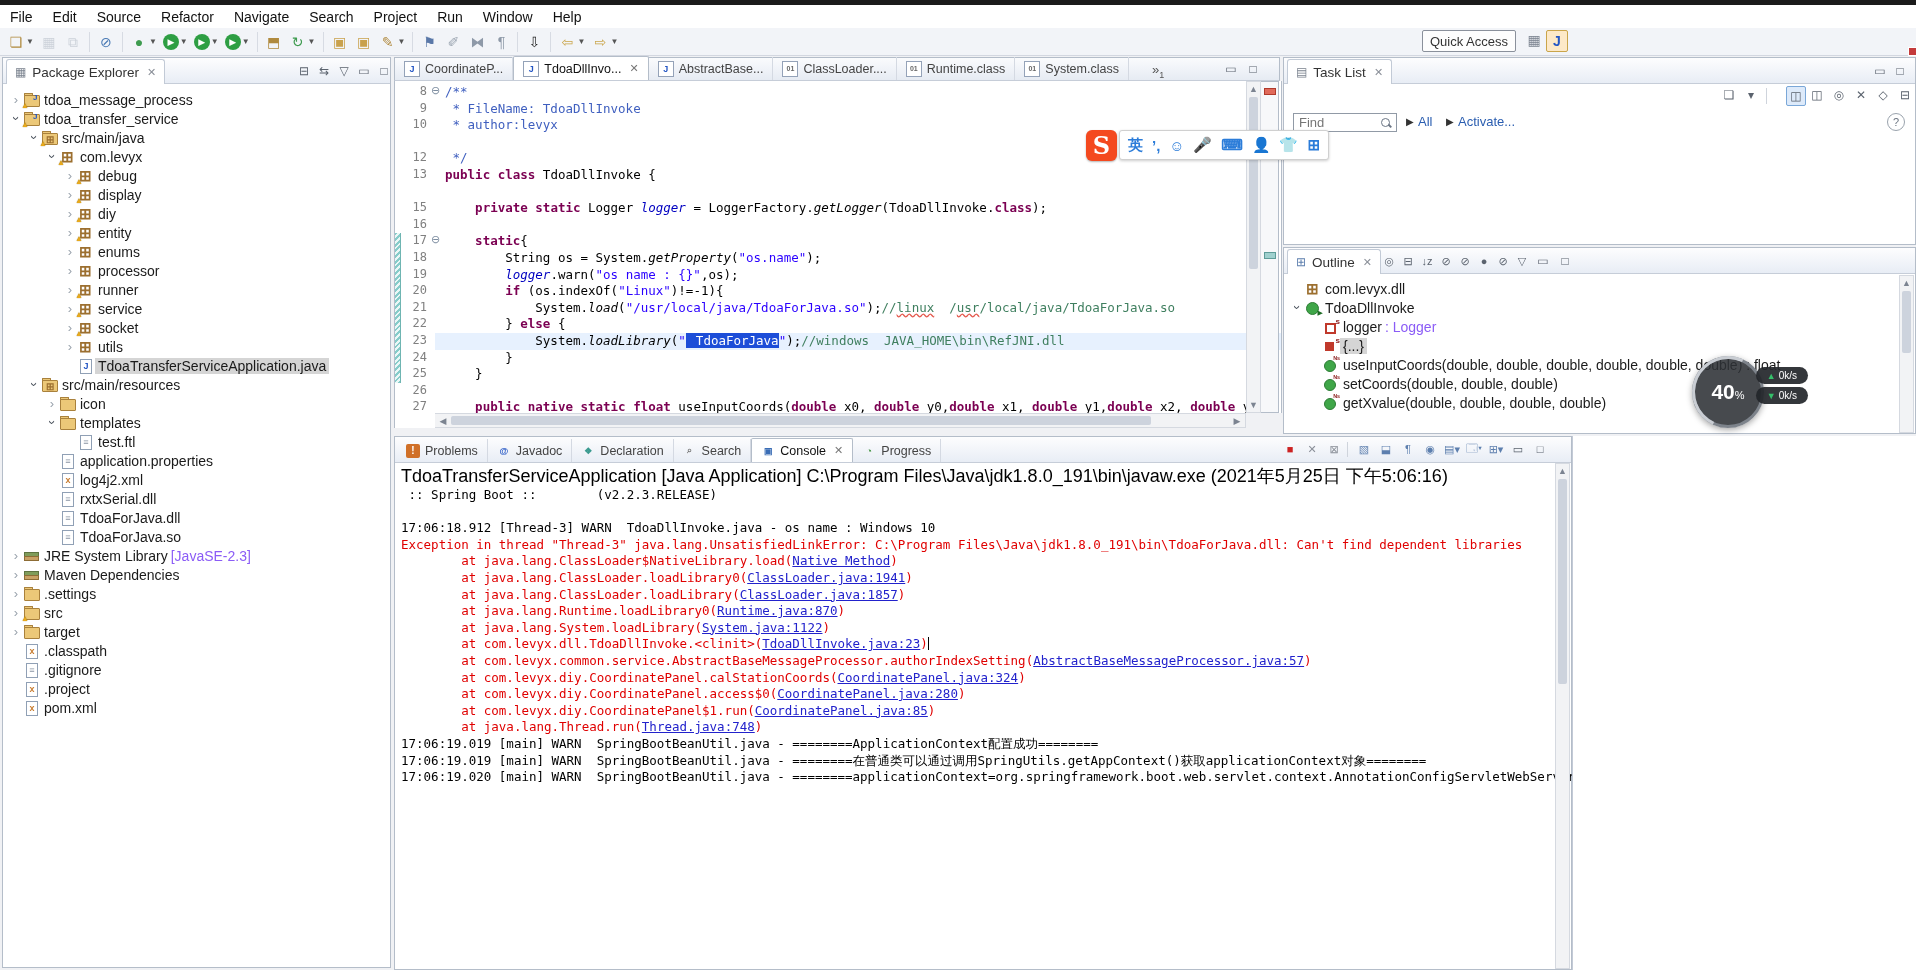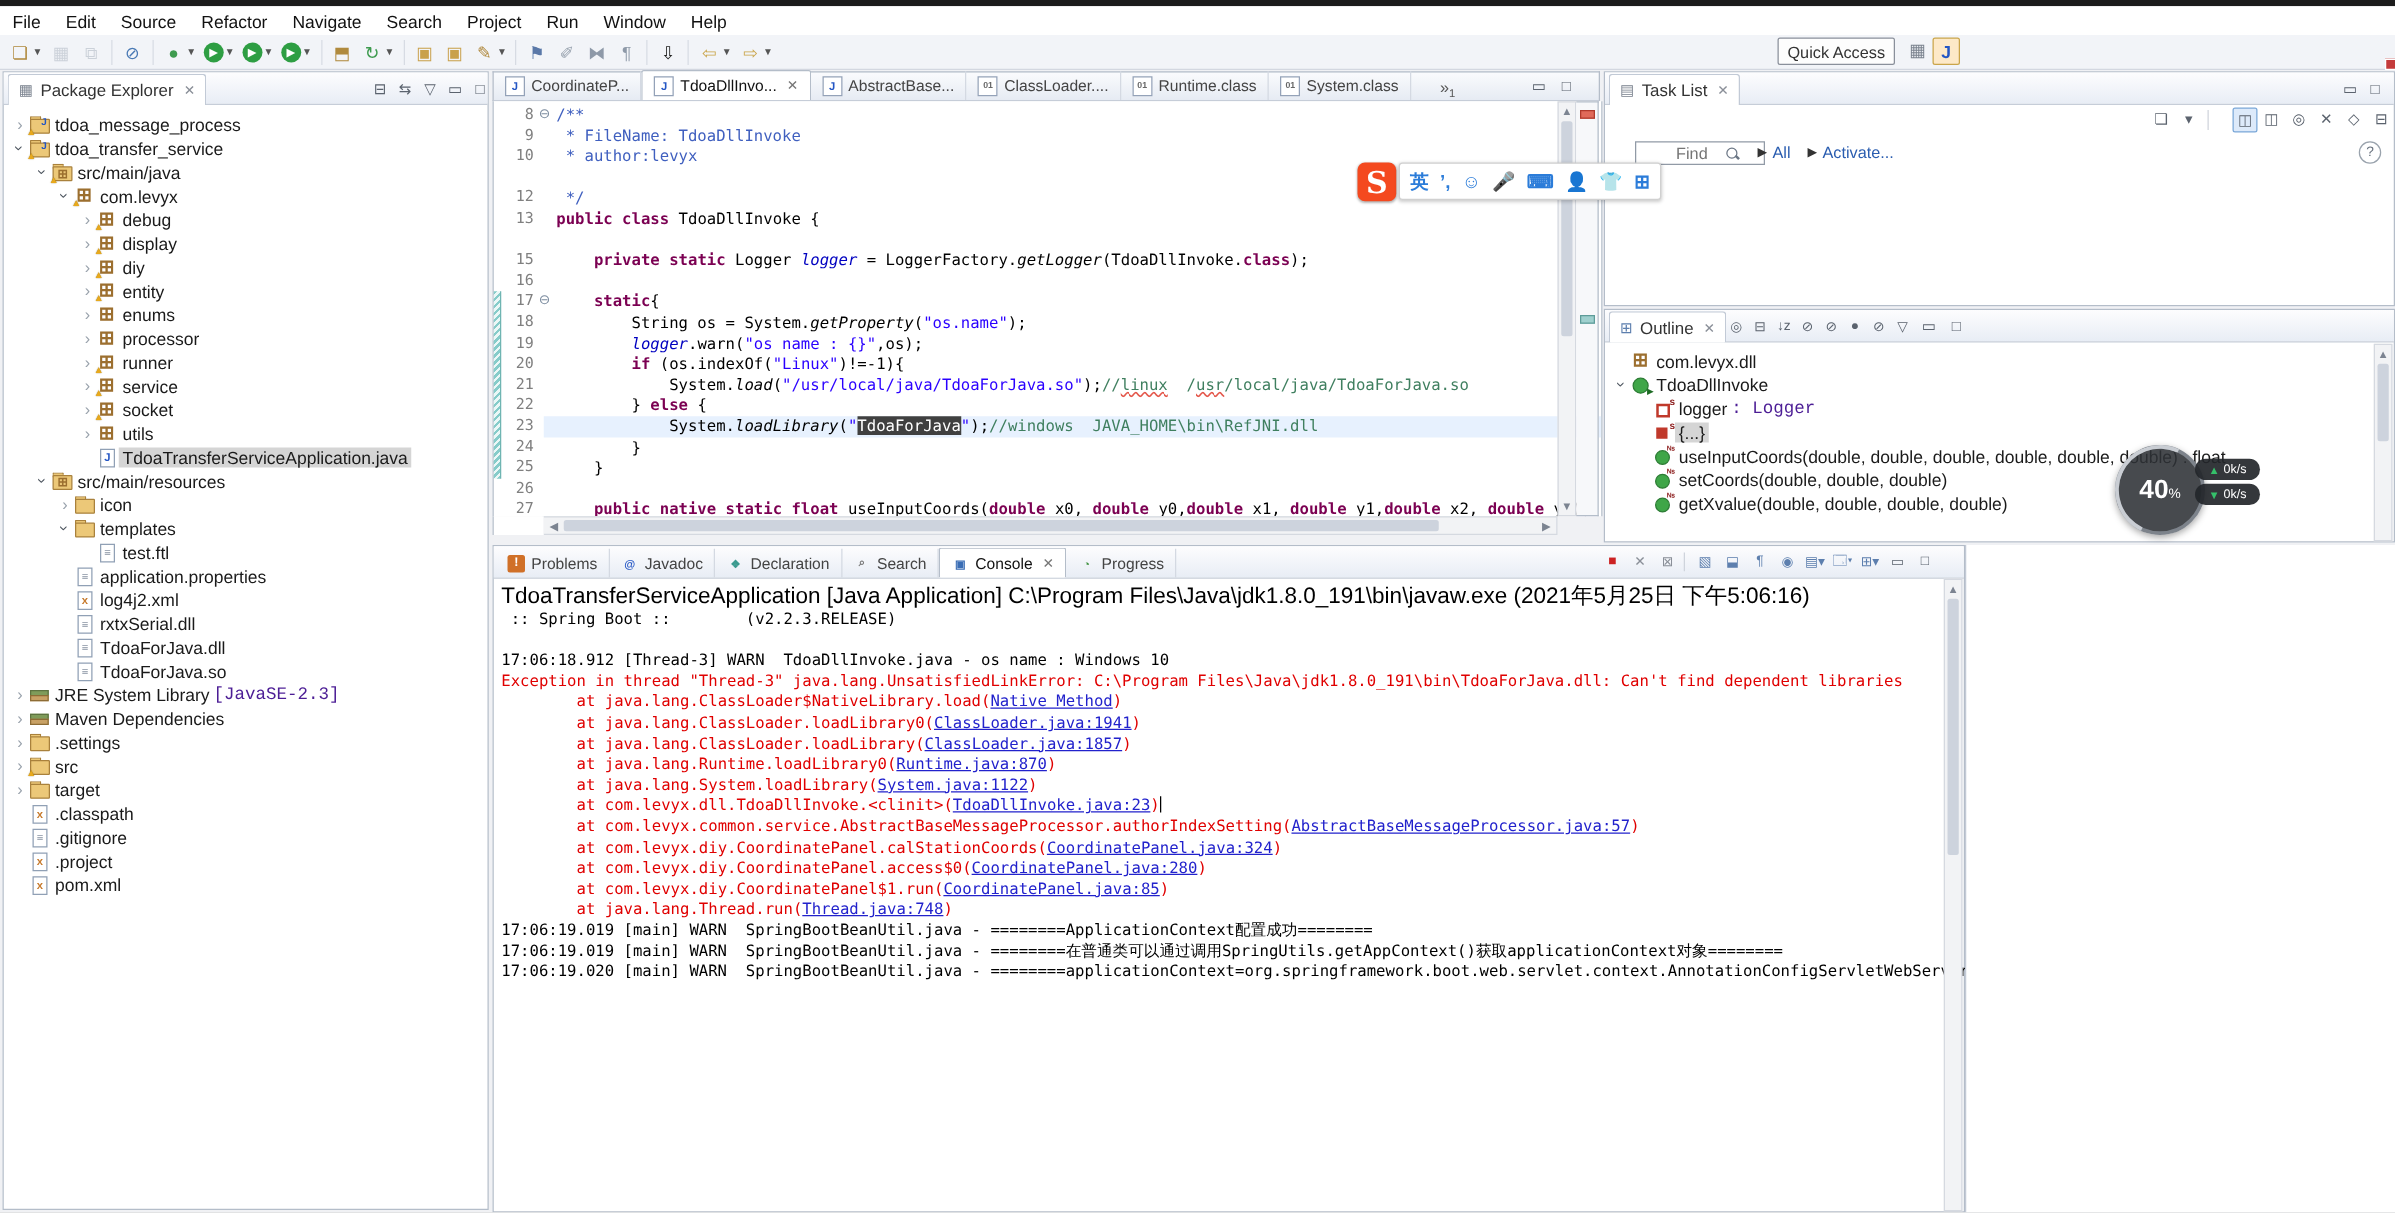--- a/index.html
+++ b/index.html
@@ -34,21 +34,21 @@
   .hic{position:absolute;top:4px;width:18px;height:18px;display:flex;align-items:center;justify-content:center;
        font-size:12px;color:#5b636e;border-radius:2px;}
   
   .trow{position:absolute;left:0;height:19px;display:flex;align-items:center;font-size:14px;color:#1a1a1a;
         white-space:nowrap;}
   .trow .lab{padding:0 3px;}
   .trow.sel .lab{background:#d5d5d5;}
   .arrow{width:14px;text-align:center;font-size:13px;color:#9aa3ad;display:inline-block;}
   .arrow.exp{transform:rotate(90deg);color:#4c545e;}
   .ticn{width:18px;height:16px;position:relative;display:inline-block;flex:0 0 18px;}
-  .suffix{color:#4c1d95;font-family:Liberation Mono, monospace;}
+  .suffix{color:#8b5cf6;}
   .warnov{position:absolute;left:-2px;bottom:-2px;font-size:8px;color:#e8a91c;text-shadow:0 0 1px #7a5a00;}
   
   .ic-folder-b{position:absolute;left:1px;top:3px;width:14px;height:10px;background:#ecc878;border:1px solid #a9813c;border-radius:1px;}
   .ic-folder-t{position:absolute;left:1px;top:1px;width:7px;height:3px;background:#ecc878;border:1px solid #a9813c;border-bottom:none;border-radius:1px 1px 0 0;}
   .ic-grid{position:absolute;left:2px;top:2px;width:11px;height:11px;color:#9c6f2f;font-size:15px;line-height:11px;font-weight:bold;}
   .ic-page{position:absolute;left:3px;top:1px;width:10px;height:13px;background:#fff;border:1px solid #90a0b5;}
   .ic-page span{position:absolute;left:0;right:0;top:0;bottom:0;display:flex;align-items:center;justify-content:center;
                 font-size:9px;font-weight:bold;}
   .ic-lib1{position:absolute;left:1px;top:4px;width:13px;height:3px;background:#7f9c5a;border:1px solid #5d7340;}
   .ic-lib2{position:absolute;left:1px;top:8px;width:13px;height:3px;background:#c8a165;border:1px solid #8d6c35;}
@@ -78,21 +78,21 @@
   .ctext{position:absolute;left:50px;top:0;white-space:pre;font-family:"DejaVu Sans Mono",monospace;font-size:12.5px;}
   .curline{position:absolute;left:40px;right:0;height:17px;background:#e7f1fe;}
   .tok-p{color:#000;}
   .tok-k{color:#7b0052;font-weight:bold;}
   .tok-c{color:#3f5fbf;}
   .tok-s{color:#2a00ff;}
   .tok-g{color:#3f7f5f;}
   .tok-w{color:#3f7f5f;text-decoration:underline;text-decoration-style:wavy;text-decoration-color:#e4584c;}
   .tok-f{color:#0000c0;font-style:italic;}
   .tok-m{color:#000;font-style:italic;}
-  .tok-x{background:#404040;color:#fff;}
+  .tok-x{background:#1d4ed8;color:#fff;padding-left:10px;}
   #changebar{left:395px;width:5px;background:repeating-linear-gradient(135deg,#86ccca 0 2px,#eaf7f6 2px 4px);
              border-right:1px solid #6fb5b2;}
   .sbar{position:absolute;background:#f2f3f5;border:1px solid #d5d9e0;box-sizing:border-box;}
   .sthumb{position:absolute;background:#cdd3dd;border-radius:2px;}
   .sarrow{position:absolute;color:#7c8491;font-size:9px;width:100%;text-align:center;}
   #oruler{left:1261px;top:81px;width:18px;height:332px;background:#f7f8fa;border-right:1px solid #b4bdc9;border-top:1px solid #b4bdc9;border-bottom:1px solid #b4bdc9;box-sizing:border-box;}
   .rtick{position:absolute;left:3px;width:10px;height:5px;border:1px solid #999;}
   
   .cline{position:absolute;left:6px;white-space:pre;tab-size:8;font-family:"DejaVu Sans Mono",monospace;
          font-size:12.5px;}
@@ -665,21 +665,21 @@
         <div class="hic" style="left: 436px; top: 28px;">❏</div>
         <div class="hic" style="left: 458px; top: 28px;">▾</div>
         <div style="position: absolute; top: 30px; left: 482px; width: 1px; height: 16px; background: rgb(207, 212, 220);"></div>
         <div class="hic" style="left: 502px; top: 28px; border: 1px solid rgb(122, 167, 216); background: rgb(221, 234, 250);">◫</div>
         <div class="hic" style="left: 524px; top: 28px;">◫</div>
         <div class="hic" style="left: 546px; top: 28px;">◎</div>
         <div class="hic" style="left: 568px; top: 28px;">✕</div>
         <div class="hic" style="left: 590px; top: 28px;">◇</div>
         <div class="hic" style="left: 612px; top: 28px;">⊟</div>
       </div>
-    <input class="find-input" style="left: 24px; top: 55px; text-align: center;" placeholder="Find">
+    <input class="find-input" style="left: 9px; top: 55px;" placeholder="Find">
     <span class="mag" style="left:97px;top:60px;"></span>
     <span class="abs tl-arr" style="left:122px;top:58px;">▶</span>
     <span class="abs tl-link" style="left:134px;top:56px;">All</span>
     <span class="abs tl-arr" style="left:162px;top:58px;">▶</span>
     <span class="abs tl-link" style="left:174px;top:56px;">Activate...</span>
     <span class="abs" style="right:10px;top:55px;width:16px;height:16px;border:1px solid #9aa3ad;border-radius:50%;
           color:#6b7480;font-size:11px;display:flex;align-items:center;justify-content:center;">?</span>
   </div>
 
   <div class="panel" id="ol-panel" style="left:1283px;top:247px;width:633px;height:187px;">

